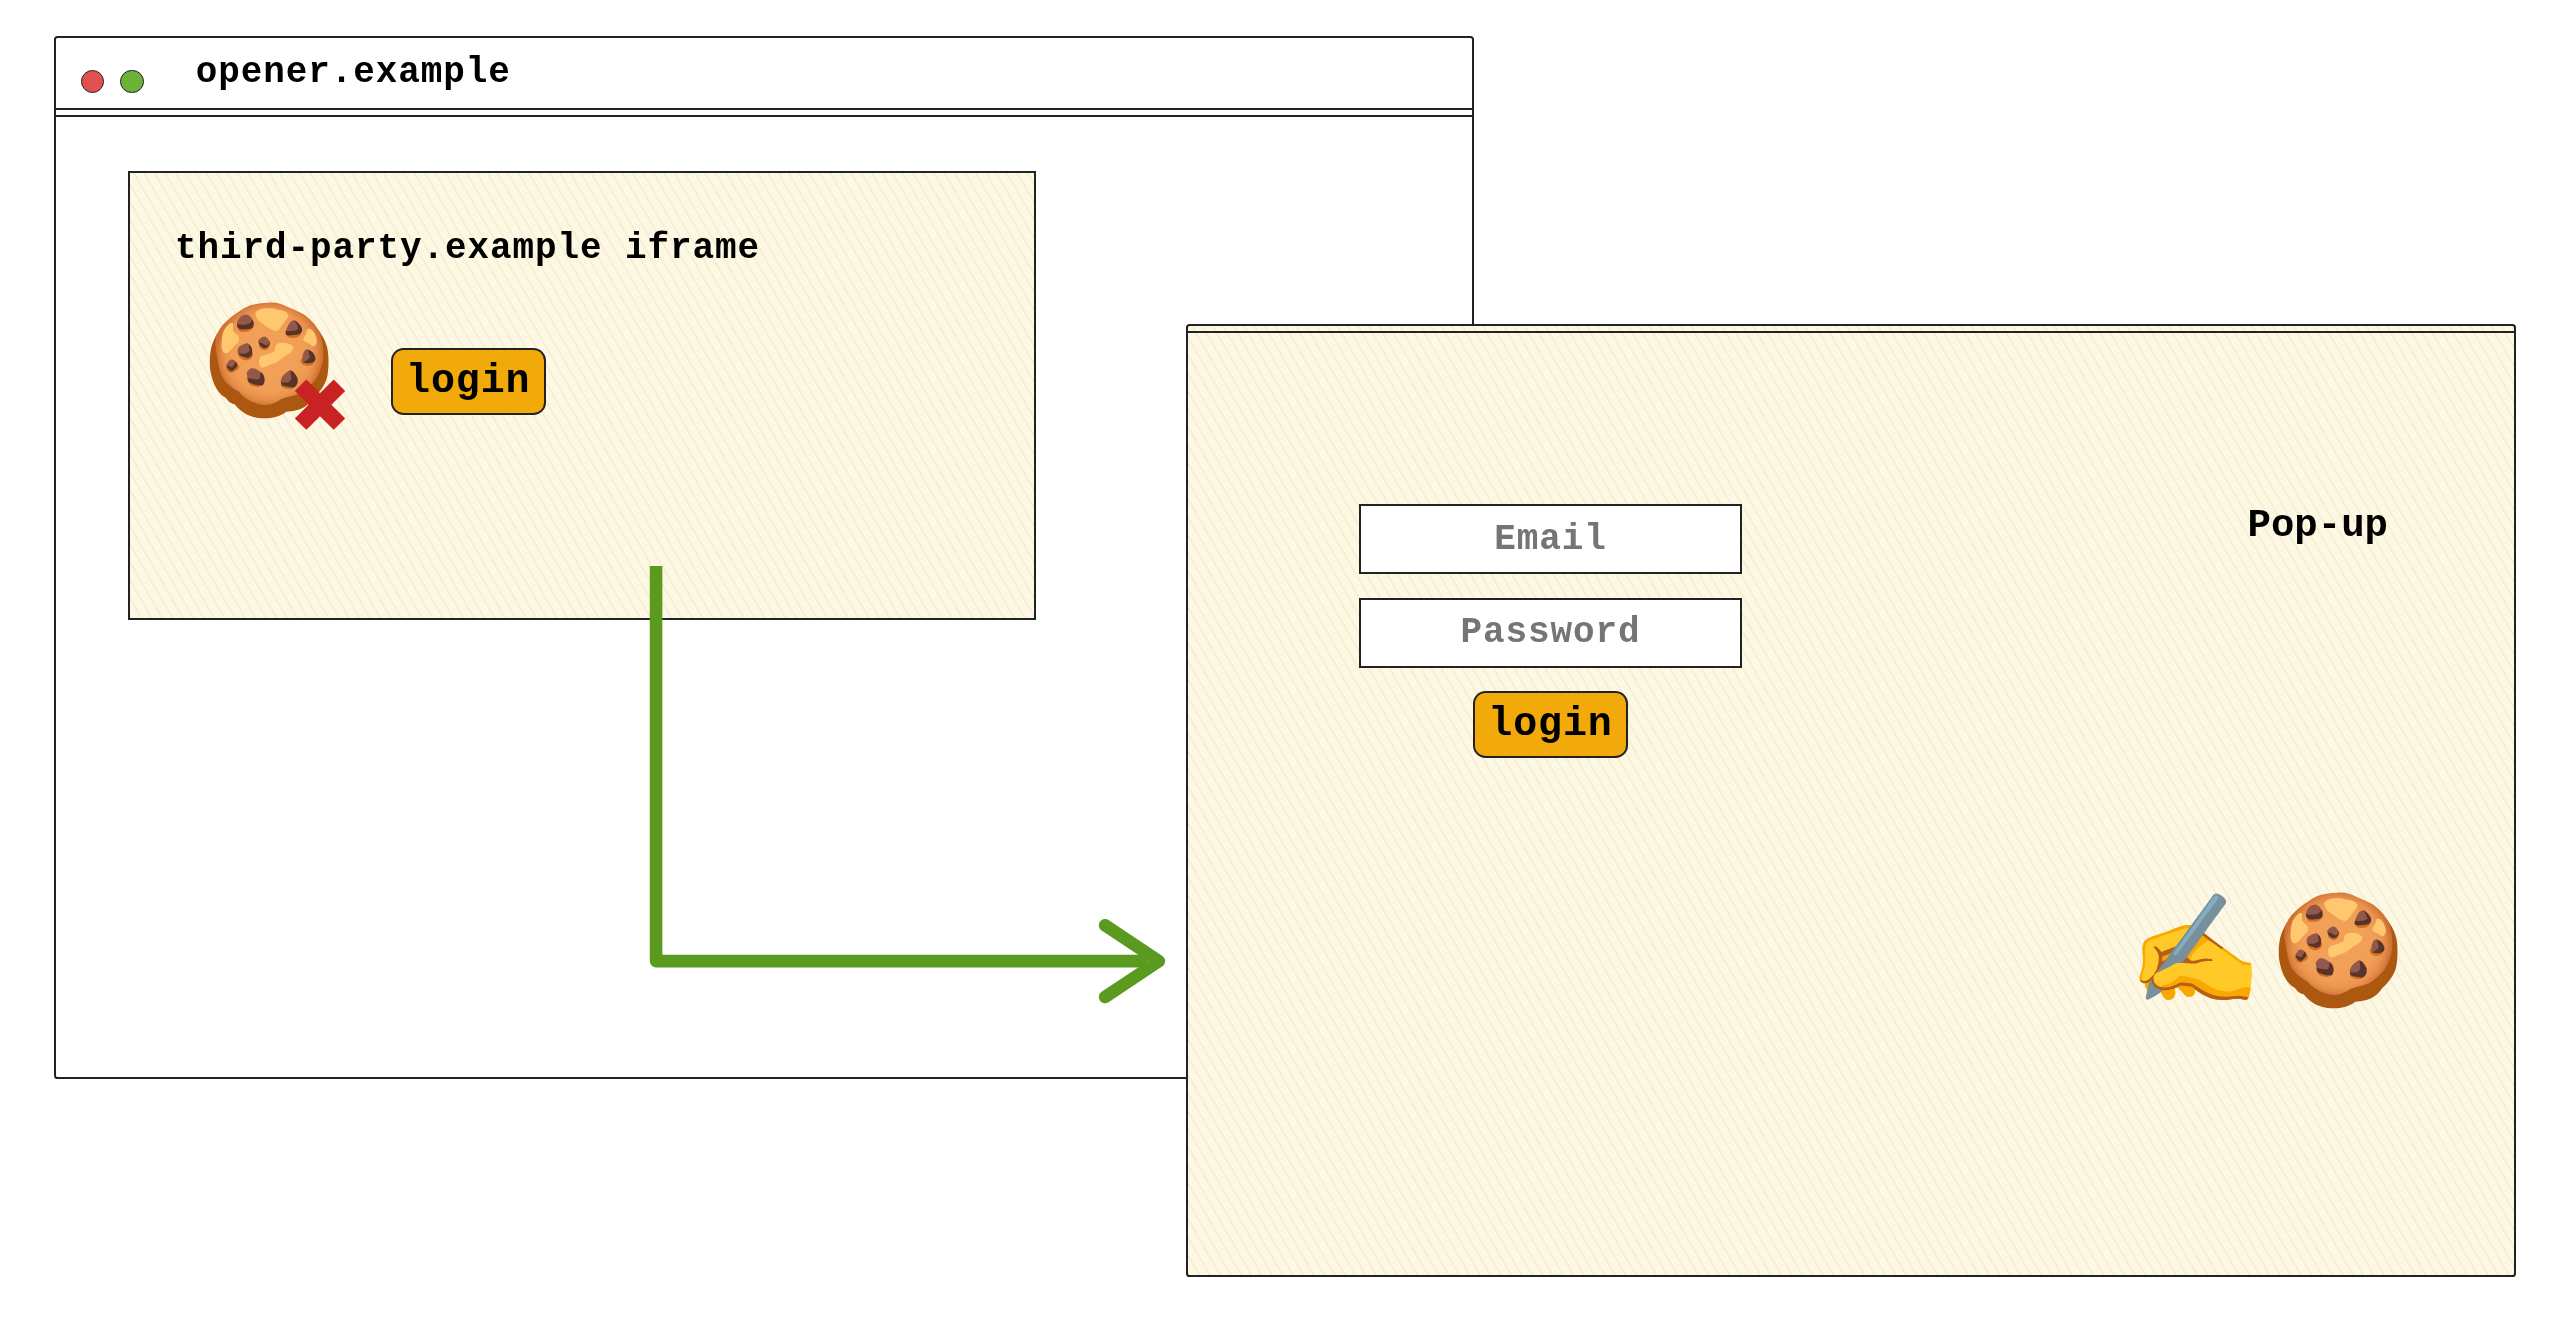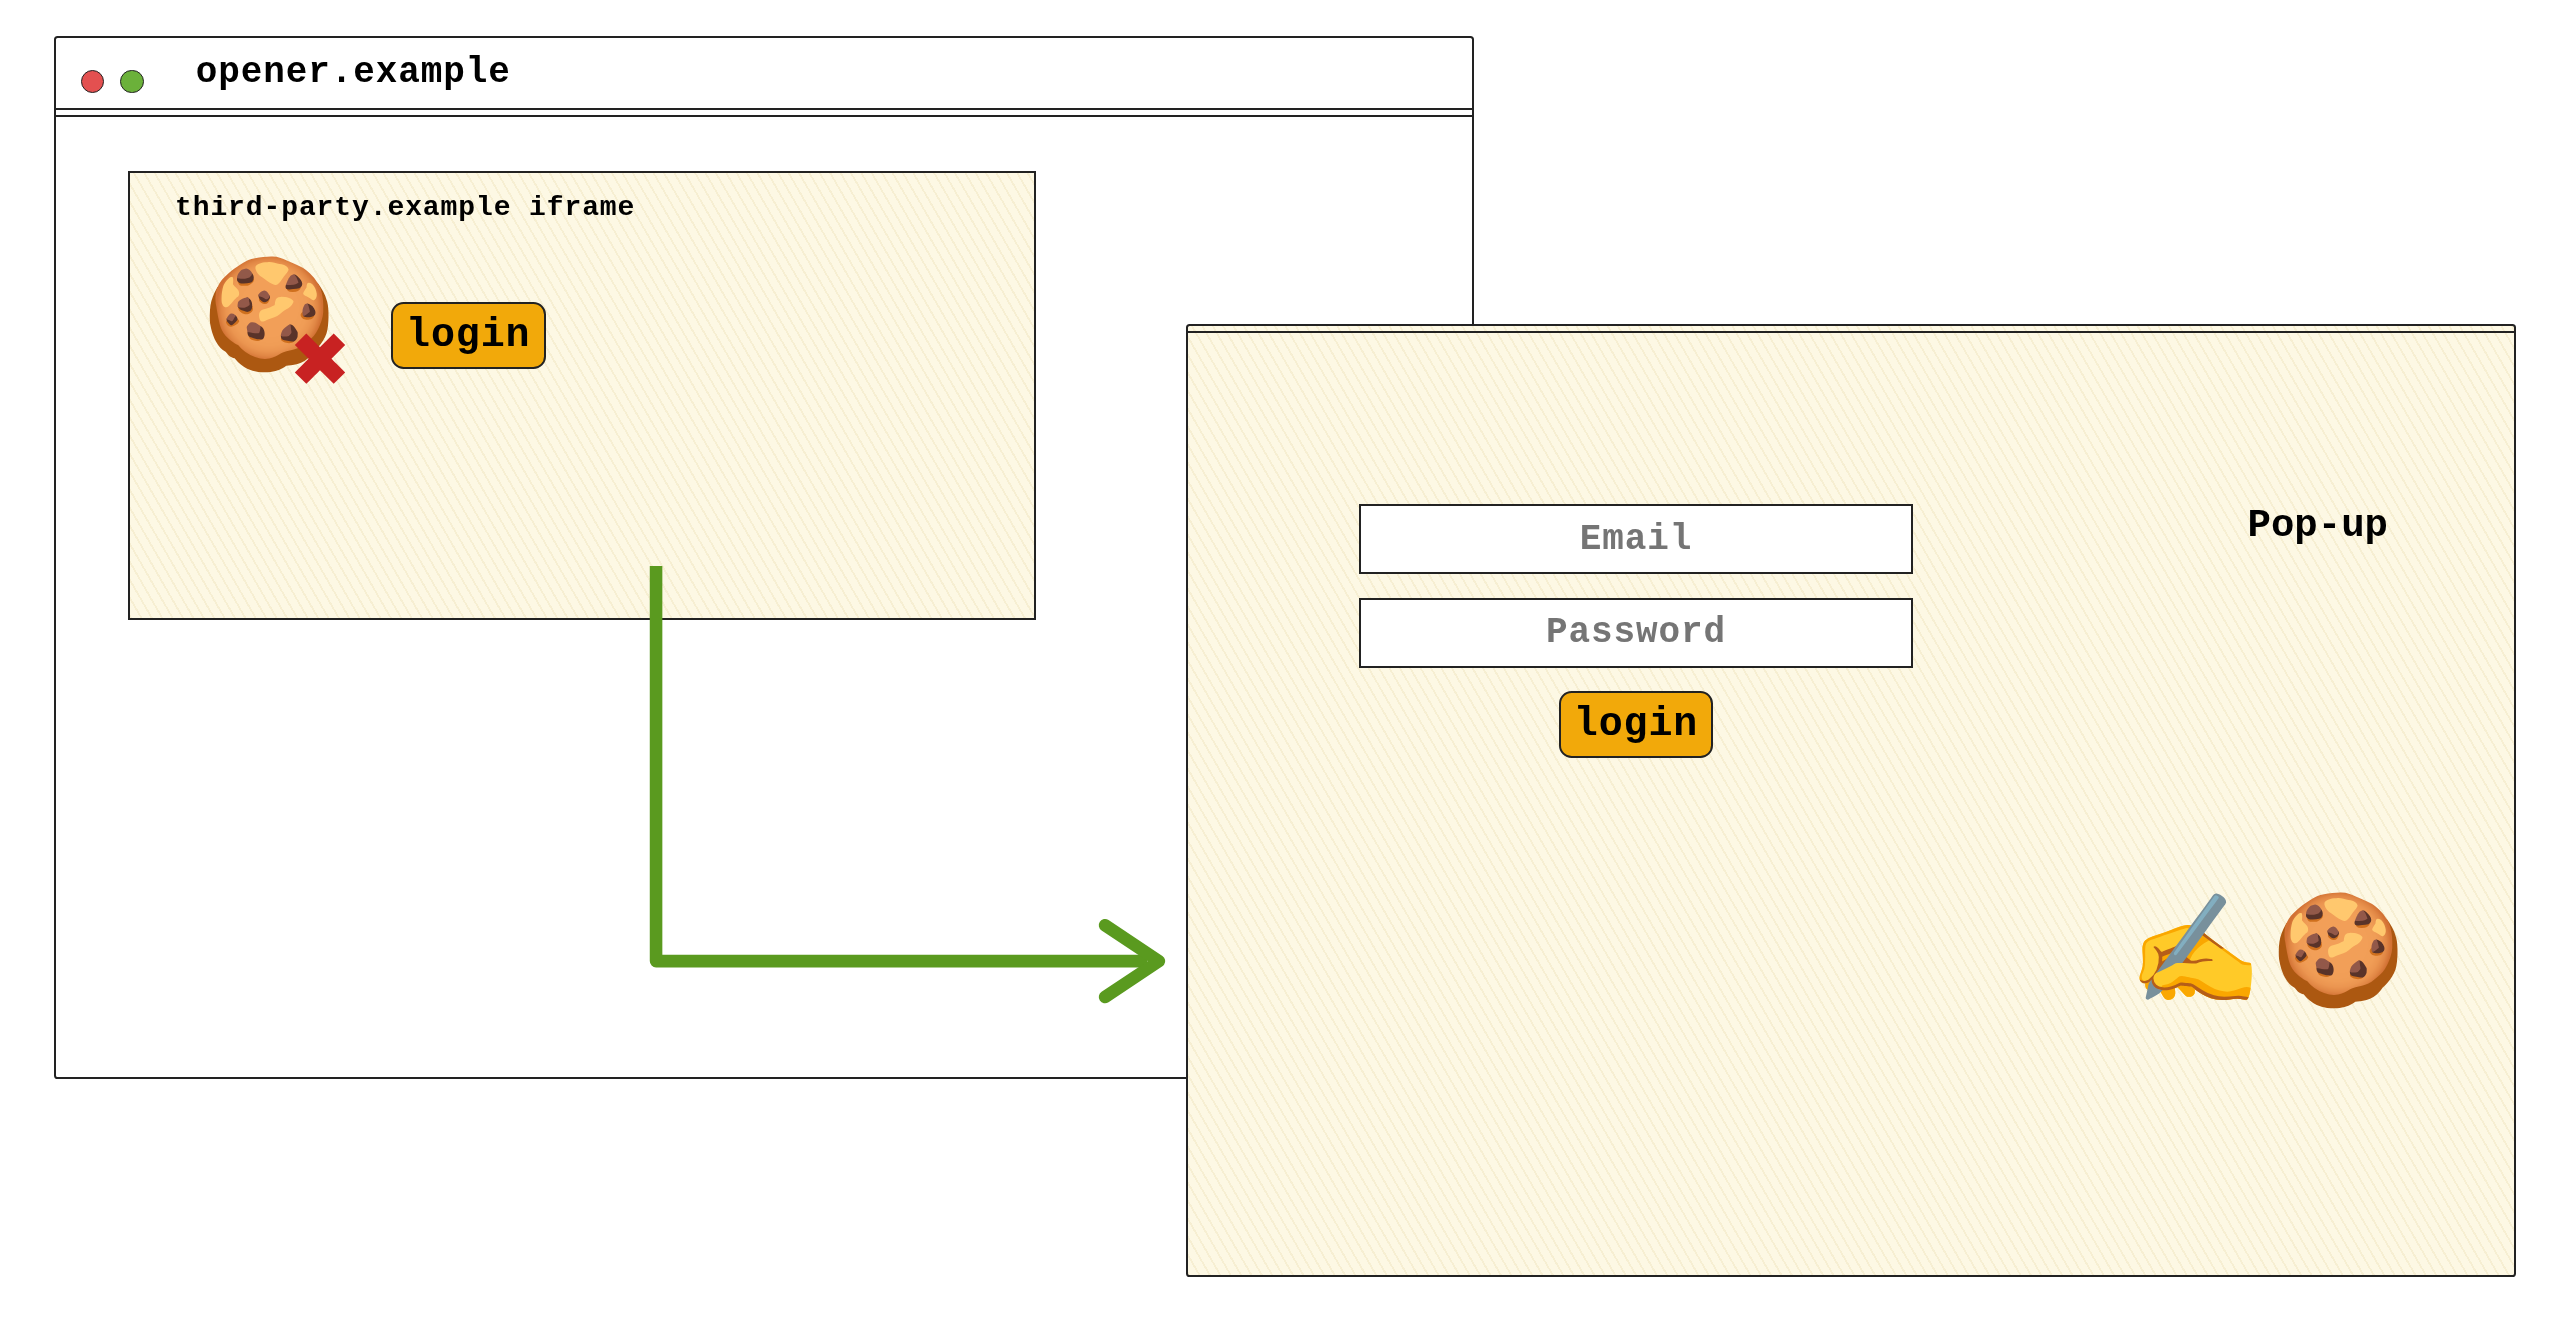--- a/index.html
+++ b/index.html
@@ -51,23 +51,23 @@
   }
   .iframe-box {
     position: absolute;
     top: 54px;
     left: 72px;
     width: 908px;
     height: 449px;
     border: 2.7px solid #222;
   }
   .iframe-label {
-    font-size: 28px;
-    font-weight: 600;
-    padding: 19px 45px 18px 45px;
+    font-size: 36px;
+    font-weight: 600;
+    padding: 55px 45px 18px 45px;
     letter-spacing: 0.9px;
   }
   .iframe-row {
     display: flex;
     align-items: center;
     gap: 54px;
     padding: 27px 72px;
   }
   .cookie-block {
     position: relative;
@@ -118,21 +118,21 @@
   .form-area {
     position: absolute;
     left: 171px;
     top: 171px;
     display: flex;
     flex-direction: column;
     align-items: center;
     gap: 23.4px;
   }
   .text-input {
-    width: 554px;
+    width: 383px;
     border: 2.7px solid #222;
     background: #fff;
     font-family: inherit;
     font-size: 36px;
     font-weight: 600;
     text-align: center;
     padding: 12.6px 9px;
     letter-spacing: 0.9px;
   }
   .popup-label {

